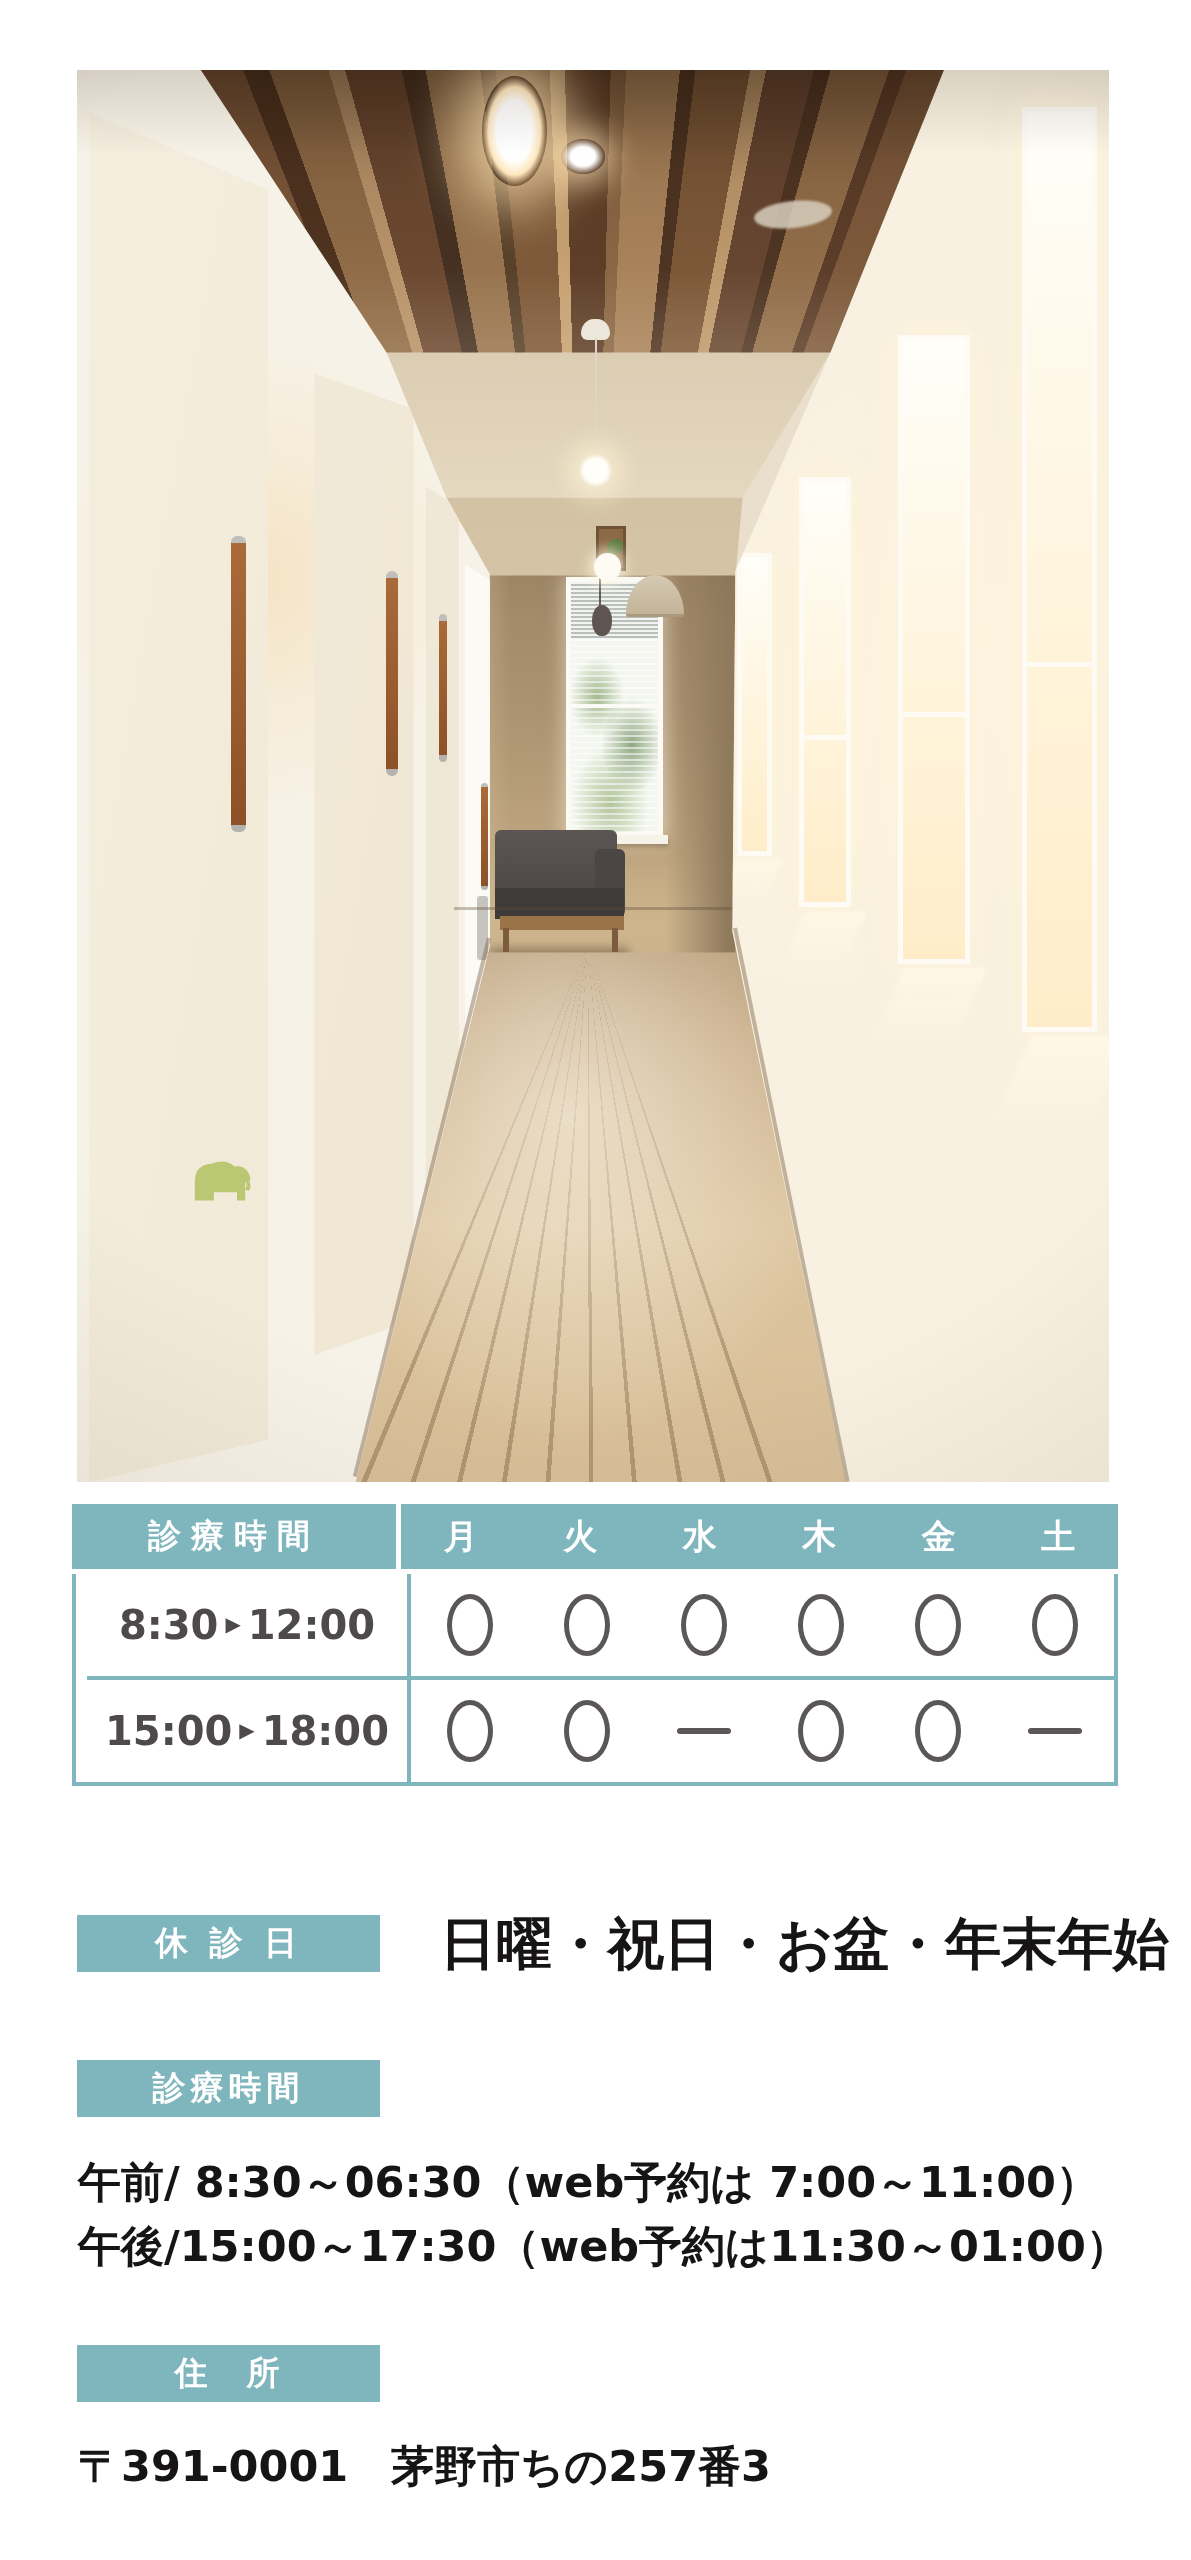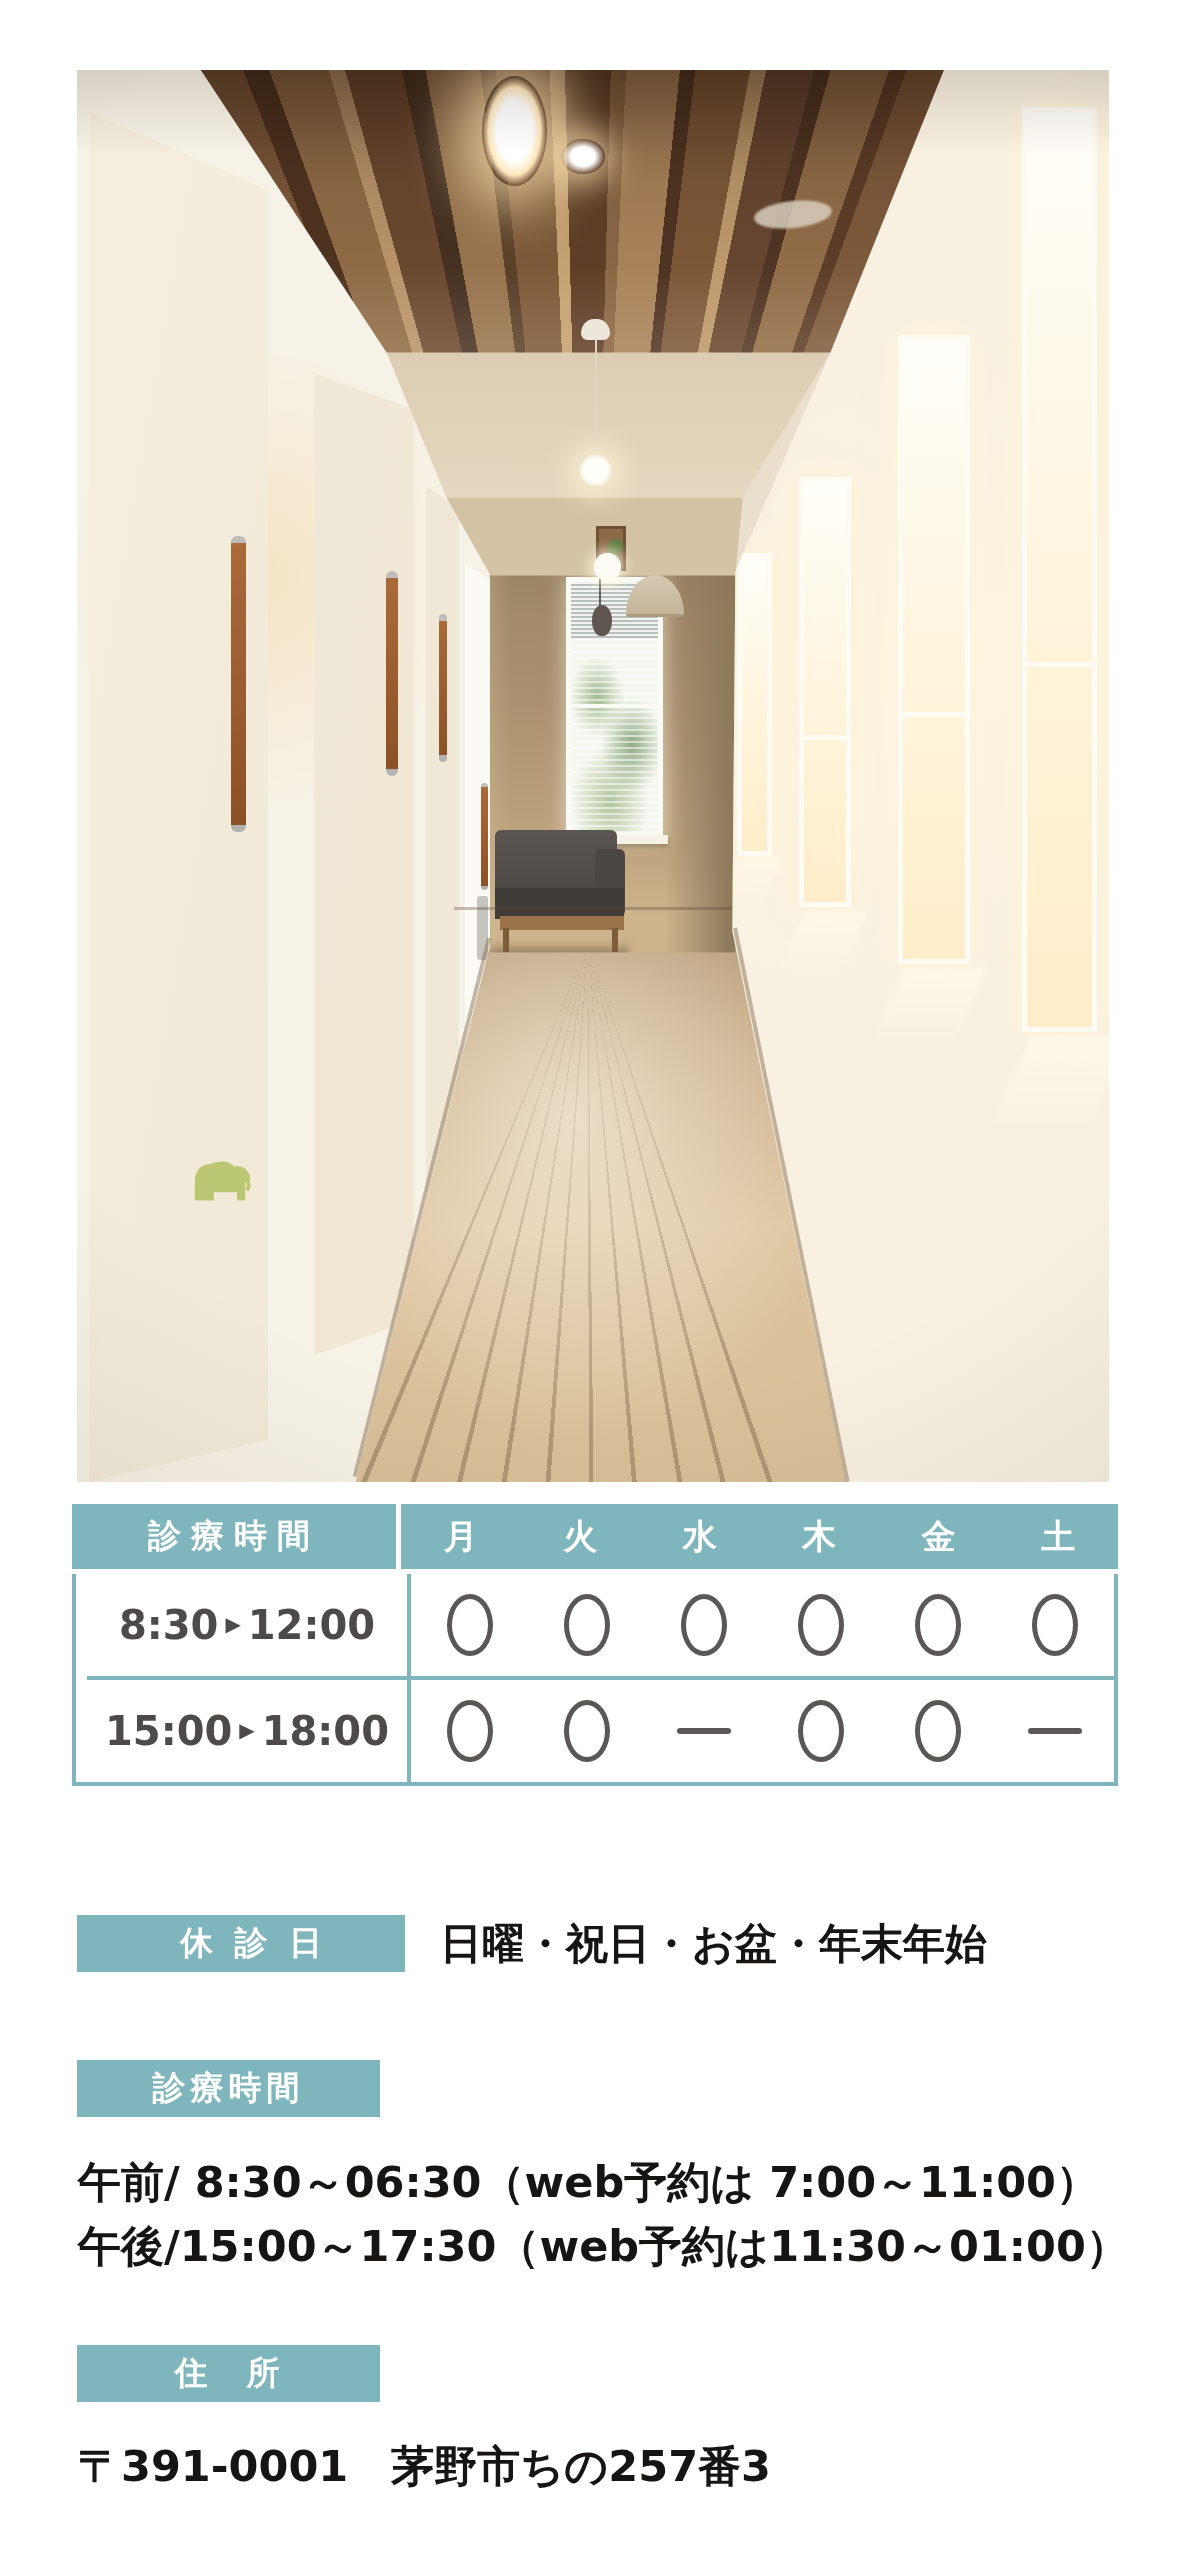--- a/index.html
+++ b/index.html
@@ -161,25 +161,25 @@
     font-weight:700;font-size:40px;border-right:4px solid #7fb6be;white-space:nowrap;}
   .time-arrow{font-size:20px;margin:0 7px;transform:translateY(-1px);}
   .br-marks{flex:1;display:flex;}
   .mark-cell{flex:1;display:flex;align-items:center;justify-content:center;}
   .mark-open{width:46px;height:62px;border:5px solid #5b5757;border-radius:50%;box-sizing:border-box;}
   .mark-closed{width:54px;height:6px;background:#5b5757;border-radius:3px;}
 
   
   .badge{position:absolute;left:77px;width:303px;height:57px;background:#7fb6be;color:#fff;
     display:flex;align-items:center;justify-content:center;font-size:33px;font-weight:700;}
-  #badge-closed{top:1915px;letter-spacing:5px;padding-left:25px;}
+  #badge-closed{top:1915px;letter-spacing:5px;}
   #badge-reception{top:2060px;letter-spacing:5px;}
   #badge-address{top:2345px;letter-spacing:3px;font-family:Liberation Mono, monospace;}
   #closed-text{position:absolute;left:440px;top:1915px;height:57px;line-height:57px;
-    font-size:42px;font-weight:700;color:#171414;white-space:nowrap;}
+    font-size:56px;font-weight:700;color:#171414;white-space:nowrap;}
   #reception-lines{position:absolute;left:78px;top:2150px;font-size:43px;font-weight:700;
     color:#171414;line-height:64px;white-space:nowrap;}
   #address-text{position:absolute;left:78px;top:2438px;font-size:43px;font-weight:700;
     color:#171414;white-space:nowrap;}
 </style>
 </head>
 <body>
 
 <div class="page">
 

